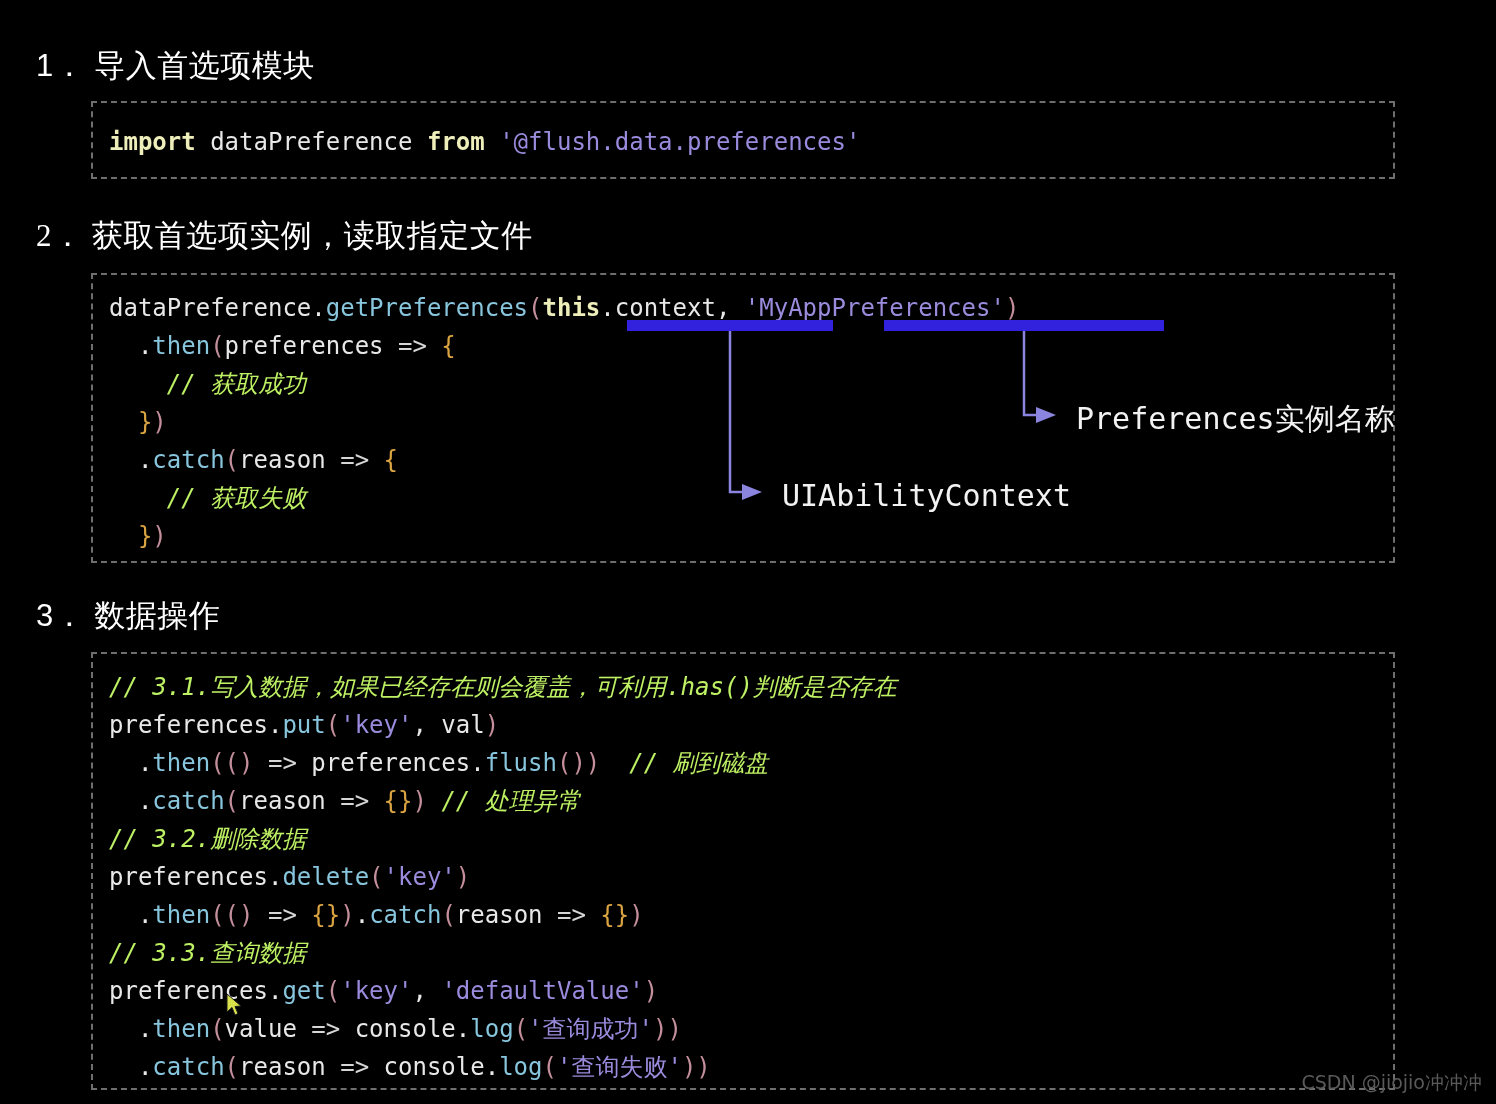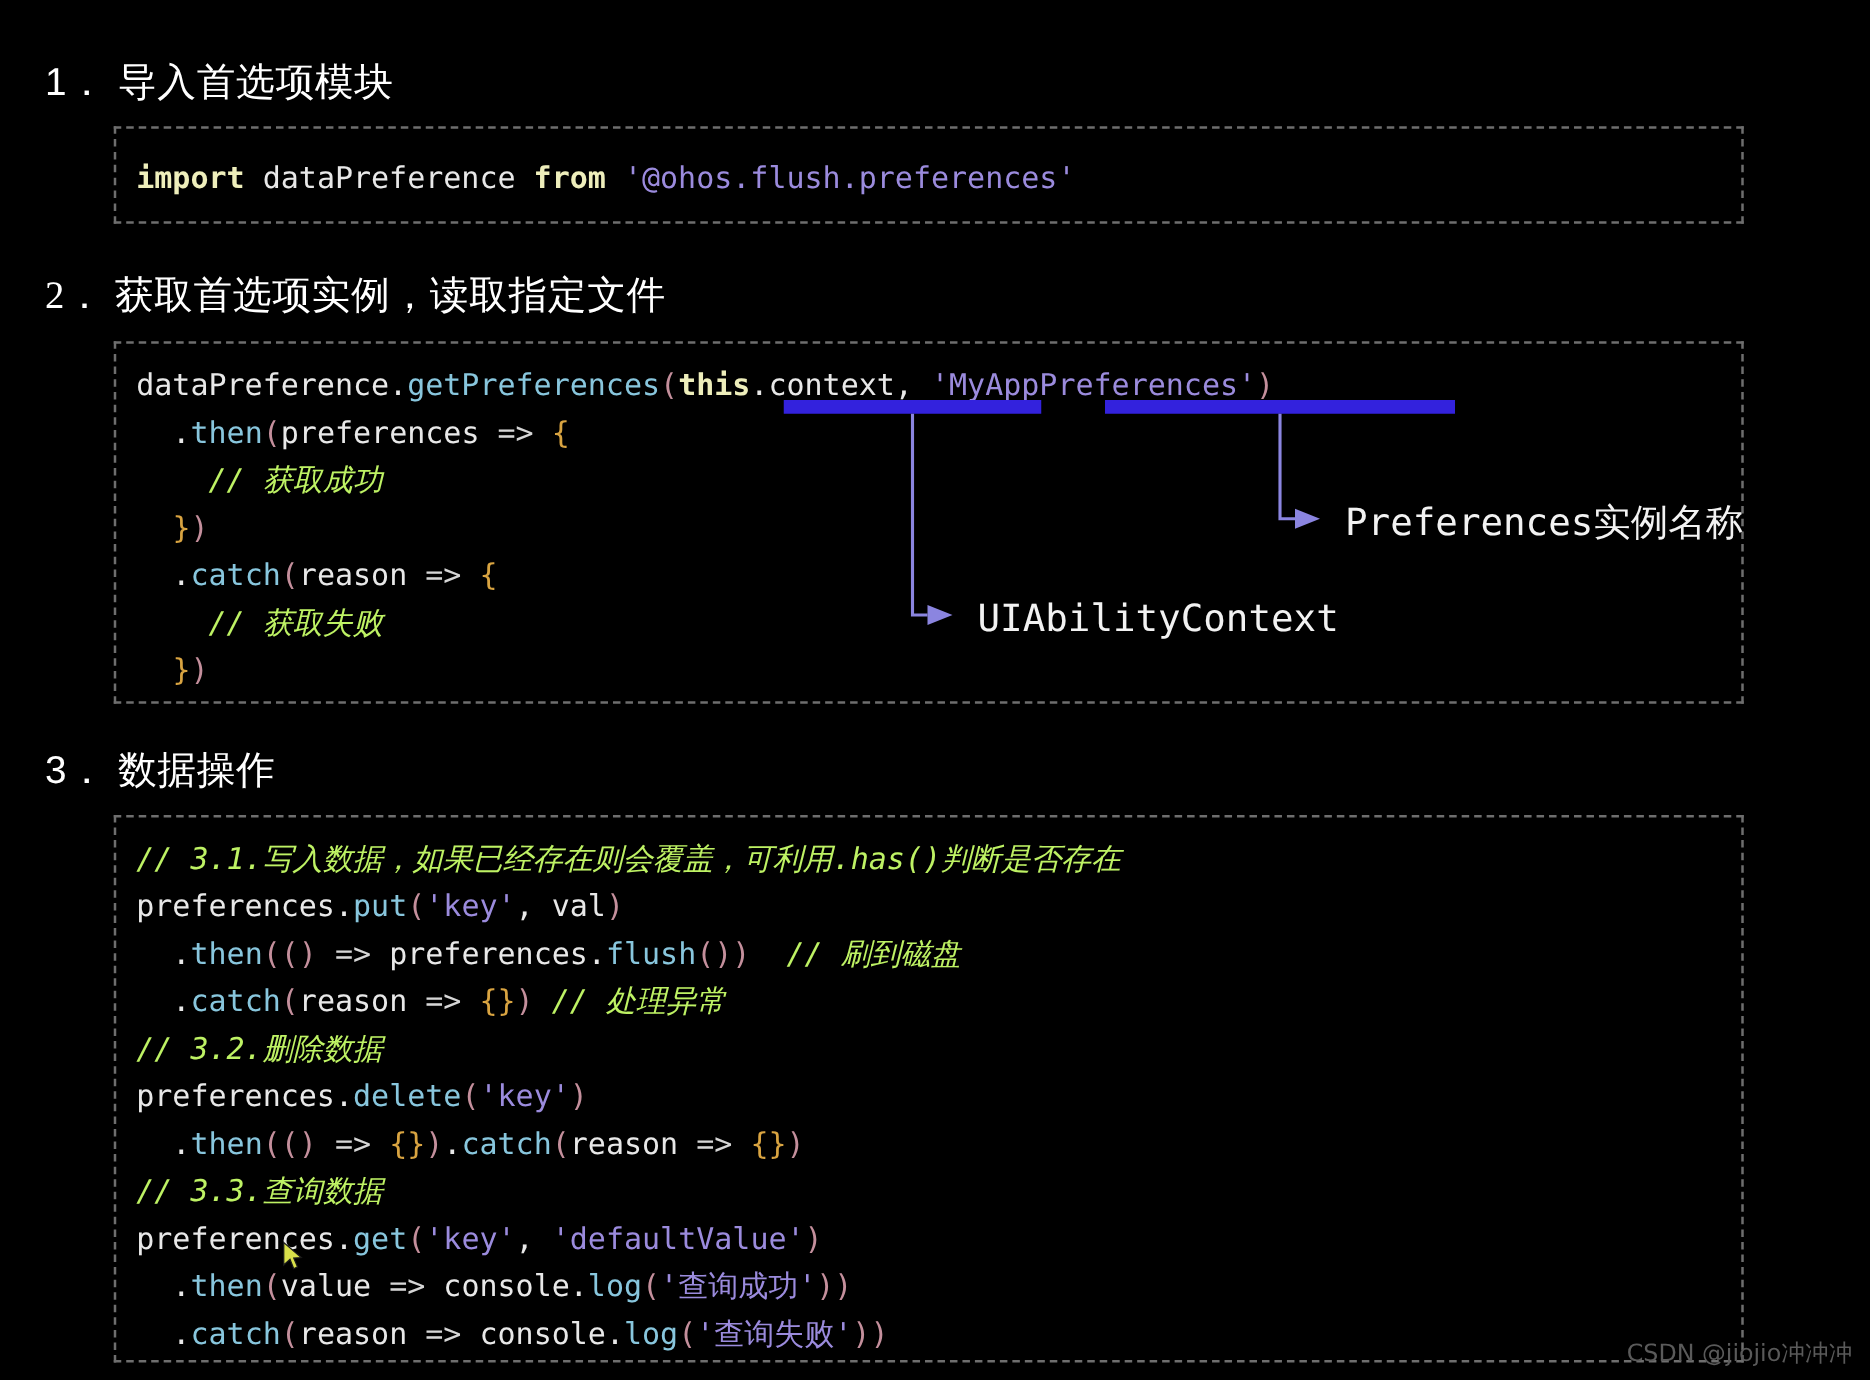--- a/index.html
+++ b/index.html
@@ -99,21 +99,21 @@
     color: #5a5a5a;
     white-space: pre;
     margin-left: 12px;
   }
 </style>
 </head>
 <body>
 
 <div class="section-heading" id="heading-1">1． 导入首选项模块</div>
 
-<div class="code-block" id="code-block-1"><div class="code-line"><span class="t-kw">import</span><span class="t-plain"> dataPreference </span><span class="t-kw">from</span><span class="t-plain"> </span><span class="t-str">'@ohos.flush.preferences'</span></div></div>
+<div class="code-block" id="code-block-1"><div class="code-line"><span class="t-kw">import</span><span class="t-plain"> dataPreference </span><span class="t-kw">from</span><span class="t-plain"> </span><span class="t-str">'@flush.data.preferences'</span></div></div>
 
 <div class="section-heading" id="heading-2">2． 获取首选项实例，读取指定文件</div>
 
 <div class="code-block" id="code-block-2"><div class="code-line"><span class="t-plain">dataPreference</span><span class="t-plain">.</span><span class="t-fn">getPreferences</span><span class="t-punct">(</span><span class="t-kw">this</span><span class="t-plain">.context</span><span class="t-plain">, </span><span class="t-str">'MyAppPreferences'</span><span class="t-punct">)</span></div><div class="code-line"><span class="t-plain">  .</span><span class="t-fn">then</span><span class="t-punct">(</span><span class="t-plain">preferences </span><span class="t-op">=&gt;</span><span class="t-plain"> </span><span class="t-brace">{</span></div><div class="code-line"><span class="t-comment">    // 获取成功</span></div><div class="code-line"><span class="t-plain">  </span><span class="t-brace">}</span><span class="t-punct">)</span></div><div class="code-line"><span class="t-plain">  .</span><span class="t-fn">catch</span><span class="t-punct">(</span><span class="t-plain">reason </span><span class="t-op">=&gt;</span><span class="t-plain"> </span><span class="t-brace">{</span></div><div class="code-line"><span class="t-comment">    // 获取失败</span></div><div class="code-line"><span class="t-plain">  </span><span class="t-brace">}</span><span class="t-punct">)</span></div></div>
 
 <div class="section-heading" id="heading-3">3． 数据操作</div>
 
 <div class="code-block" id="code-block-3"><div class="code-line"><span class="t-comment">// 3.1.写入数据，如果已经存在则会覆盖，可利用.has()判断是否存在</span></div><div class="code-line"><span class="t-plain">preferences</span><span class="t-plain">.</span><span class="t-fn">put</span><span class="t-punct">(</span><span class="t-str">'key'</span><span class="t-plain">, val</span><span class="t-punct">)</span></div><div class="code-line"><span class="t-plain">  .</span><span class="t-fn">then</span><span class="t-punct">((</span><span class="t-punct">)</span><span class="t-plain"> </span><span class="t-op">=&gt;</span><span class="t-plain"> preferences</span><span class="t-plain">.</span><span class="t-fn">flush</span><span class="t-punct">())</span><span class="t-plain">  </span><span class="t-comment">// 刷到磁盘</span></div><div class="code-line"><span class="t-plain">  .</span><span class="t-fn">catch</span><span class="t-punct">(</span><span class="t-plain">reason </span><span class="t-op">=&gt;</span><span class="t-plain"> </span><span class="t-brace">{}</span><span class="t-punct">)</span><span class="t-plain"> </span><span class="t-comment">// 处理异常</span></div><div class="code-line"><span class="t-comment">// 3.2.删除数据</span></div><div class="code-line"><span class="t-plain">preferences</span><span class="t-plain">.</span><span class="t-fn">delete</span><span class="t-punct">(</span><span class="t-str">'key'</span><span class="t-punct">)</span></div><div class="code-line"><span class="t-plain">  .</span><span class="t-fn">then</span><span class="t-punct">((</span><span class="t-punct">)</span><span class="t-plain"> </span><span class="t-op">=&gt;</span><span class="t-plain"> </span><span class="t-brace">{}</span><span class="t-punct">)</span><span class="t-plain">.</span><span class="t-fn">catch</span><span class="t-punct">(</span><span class="t-plain">reason </span><span class="t-op">=&gt;</span><span class="t-plain"> </span><span class="t-brace">{}</span><span class="t-punct">)</span></div><div class="code-line"><span class="t-comment">// 3.3.查询数据</span></div><div class="code-line"><span class="t-plain">preferences</span><span class="t-plain">.</span><span class="t-fn">get</span><span class="t-punct">(</span><span class="t-str">'key'</span><span class="t-plain">, </span><span class="t-str">'defaultValue'</span><span class="t-punct">)</span></div><div class="code-line"><span class="t-plain">  .</span><span class="t-fn">then</span><span class="t-punct">(</span><span class="t-plain">value </span><span class="t-op">=&gt;</span><span class="t-plain"> console</span><span class="t-plain">.</span><span class="t-fn">log</span><span class="t-punct">(</span><span class="t-str">'查询成功'</span><span class="t-punct">))</span></div><div class="code-line"><span class="t-plain">  .</span><span class="t-fn">catch</span><span class="t-punct">(</span><span class="t-plain">reason </span><span class="t-op">=&gt;</span><span class="t-plain"> console</span><span class="t-plain">.</span><span class="t-fn">log</span><span class="t-punct">(</span><span class="t-str">'查询失败'</span><span class="t-punct">))</span></div></div>
 
 <svg id="annotation-layer" viewBox="0 0 1496 1104" width="1496" height="1104">

